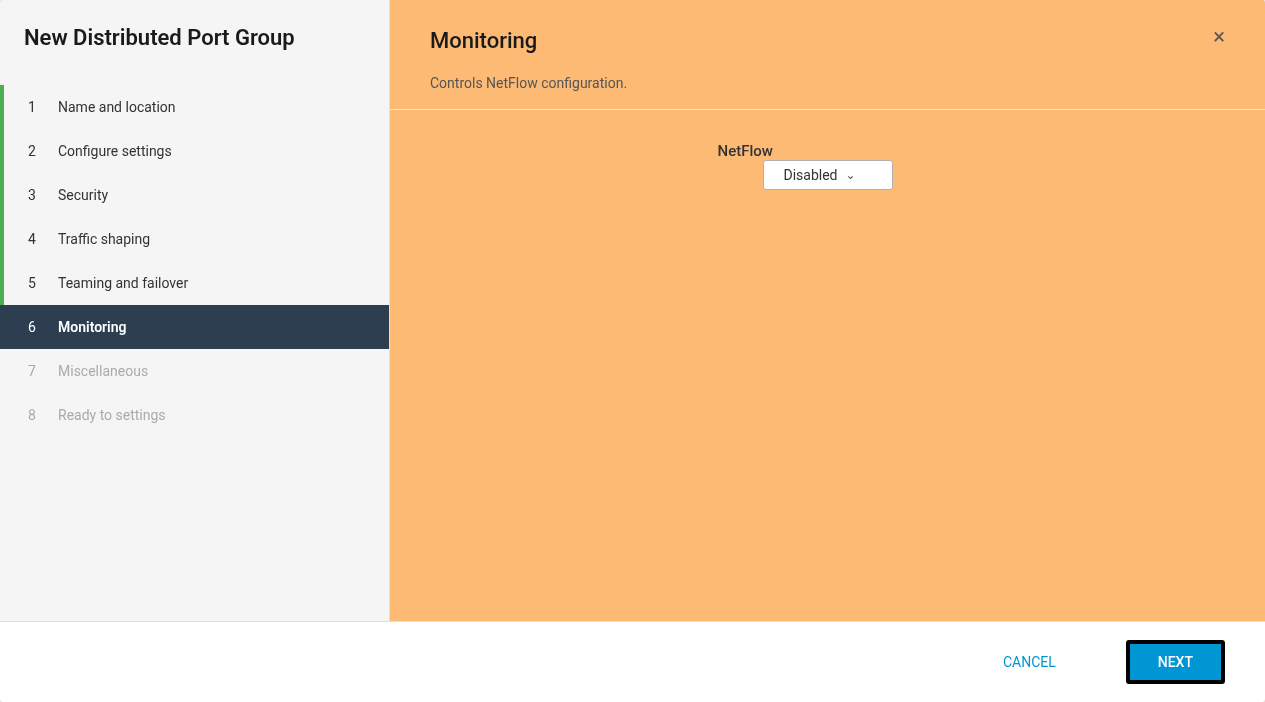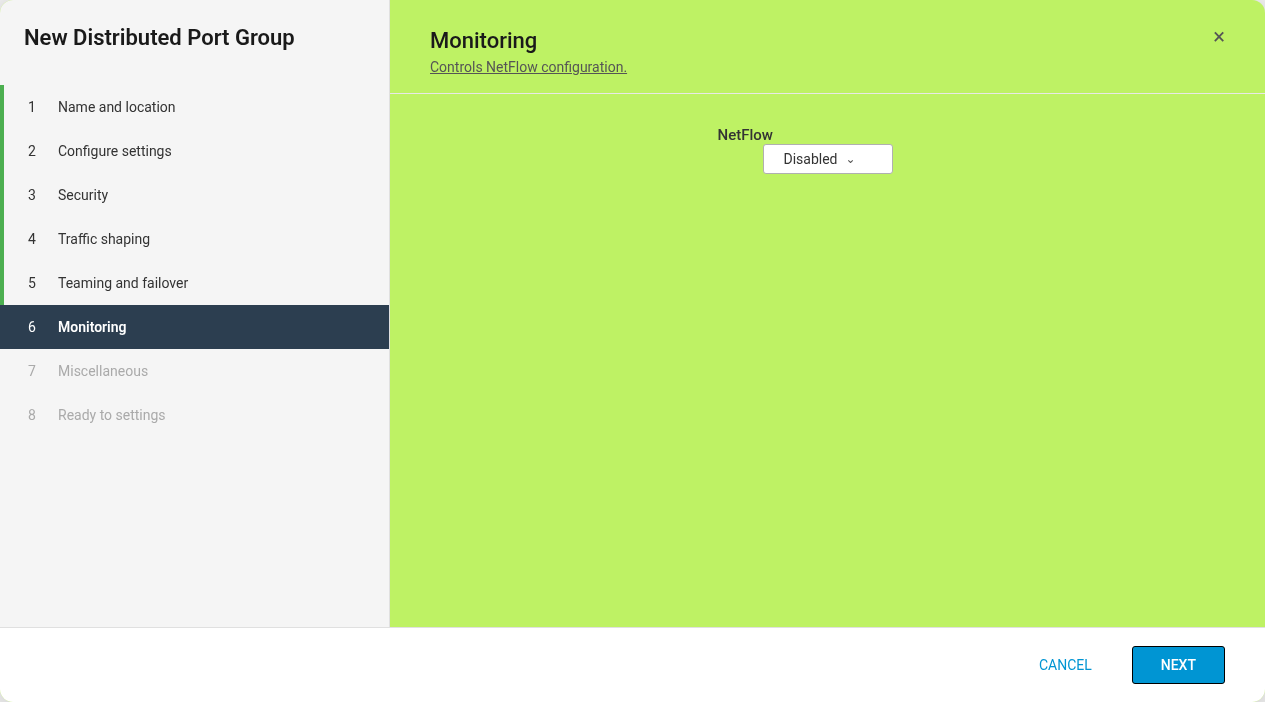--- a/index.html
+++ b/index.html
@@ -13,25 +13,25 @@
       background: #f0f0f0;
       display: flex;
       justify-content: center;
       align-items: center;
       min-height: 100vh;
     }
 
     .dialog {
       width: 1265px;
       height: 702px;
-      background: #bef264;
+      background: #fdba74;
       display: flex;
       flex-direction: column;
       box-shadow: 0 4px 24px rgba(0,0,0,0.18);
-      border-radius: 13px;
+      border-radius: 3px;
       overflow: hidden;
     }
 
     .dialog-body {
       display: flex;
       flex: 1;
       overflow: hidden;
     }
 
     
@@ -125,22 +125,21 @@
 
     .main-title {
       font-size: 22px;
       font-weight: 500;
       color: #1a1a1a;
     }
 
     .main-subtitle {
       font-size: 14px;
       color: #555;
-      margin-top: 6px;
-      text-decoration: underline;
+      margin-top: 22px;
     }
 
     .close-btn {
       background: none;
       border: none;
       cursor: pointer;
       color: #555;
       font-size: 22px;
       padding: 0;
       line-height: 1;
@@ -221,21 +220,22 @@
 
     .btn-back {
       background: #fff;
       color: #333;
       border: 1px solid #b0b0b0;
     }
 
     .btn-next {
       background: #0095d3;
       color: #fff;
-      border: 1px solid #000000;
+      border: 4px solid #000000;
+      margin-left: 30px;
     }
   </style>
 </head>
 <body>
 
 <div class="dialog">
   <div class="dialog-body">
 
     <div class="sidebar">
       <div class="sidebar-title">New Distributed Port Group</div>

